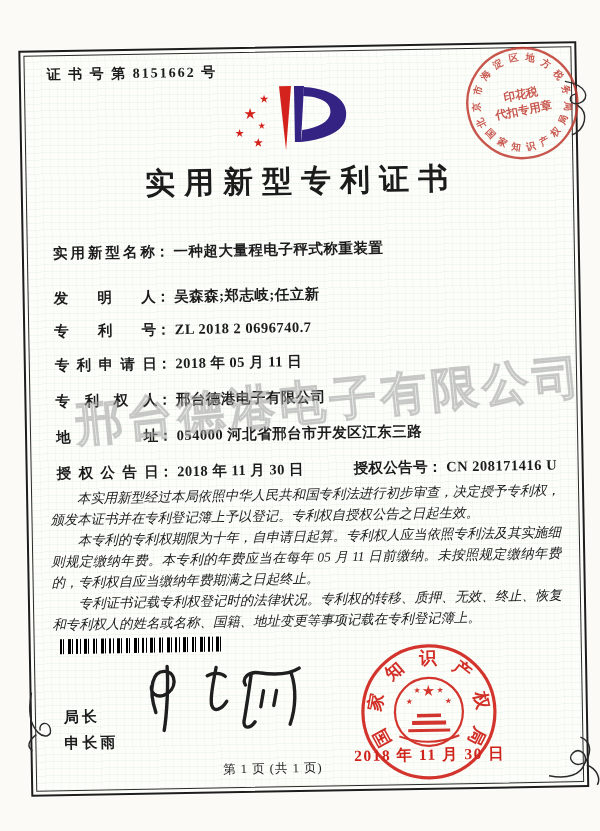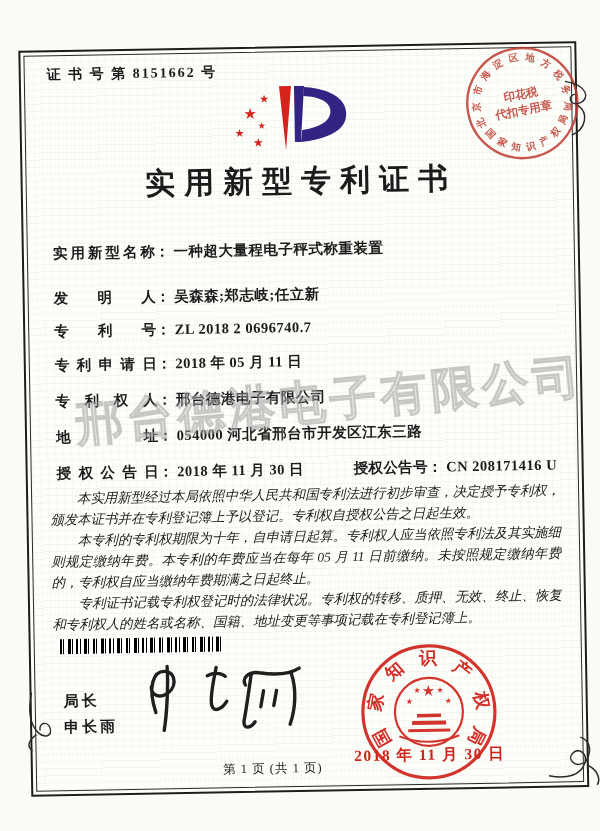--- a/index.html
+++ b/index.html
@@ -39,21 +39,21 @@
     transform:rotate(-4.5deg);color:rgba(185,185,185,0.22);
     -webkit-text-stroke:1px rgba(150,150,150,0.45);
     pointer-events:none;
   }
   .barcode{
     left:55px;top:635px;width:162px;height:15px;
     background:repeating-linear-gradient(90deg,
       #000 0 2px,#fff 2px 3.5px,#000 3.5px 4.5px,#fff 4.5px 8px,
       #000 8px 11px,#fff 11px 12px,#000 12px 13px,#fff 13px 16.5px);
   }
-  .officer{left:58px;top:684px;font-size:15px;font-weight:700;letter-spacing:3px;line-height:26px;}
+  .officer{left:58px;top:700px;font-size:15px;font-weight:700;letter-spacing:3px;line-height:26px;}
   .footer{left:0;right:0;top:760px;text-align:center;font-size:12.5px;transform:translateX(-34px);letter-spacing:1px;}
   .seal-date{fill:#cf241c;font-size:15.5px;font-weight:700;letter-spacing:1.5px;}
   svg text{font-family:"Liberation Serif","DejaVu Serif",serif;}
 </style>
 </head>
 <body>
 
 <div id="cert">
 
   <div class="frame-outer">

